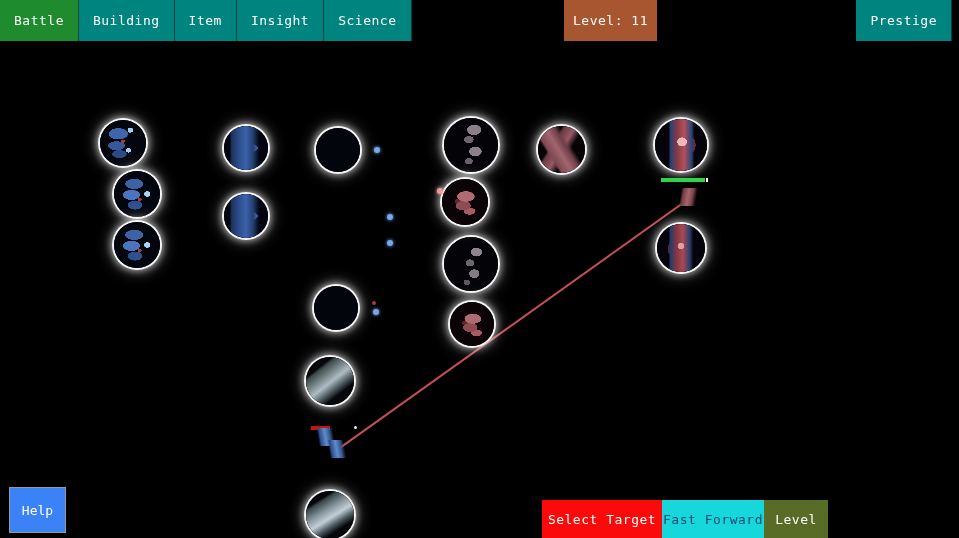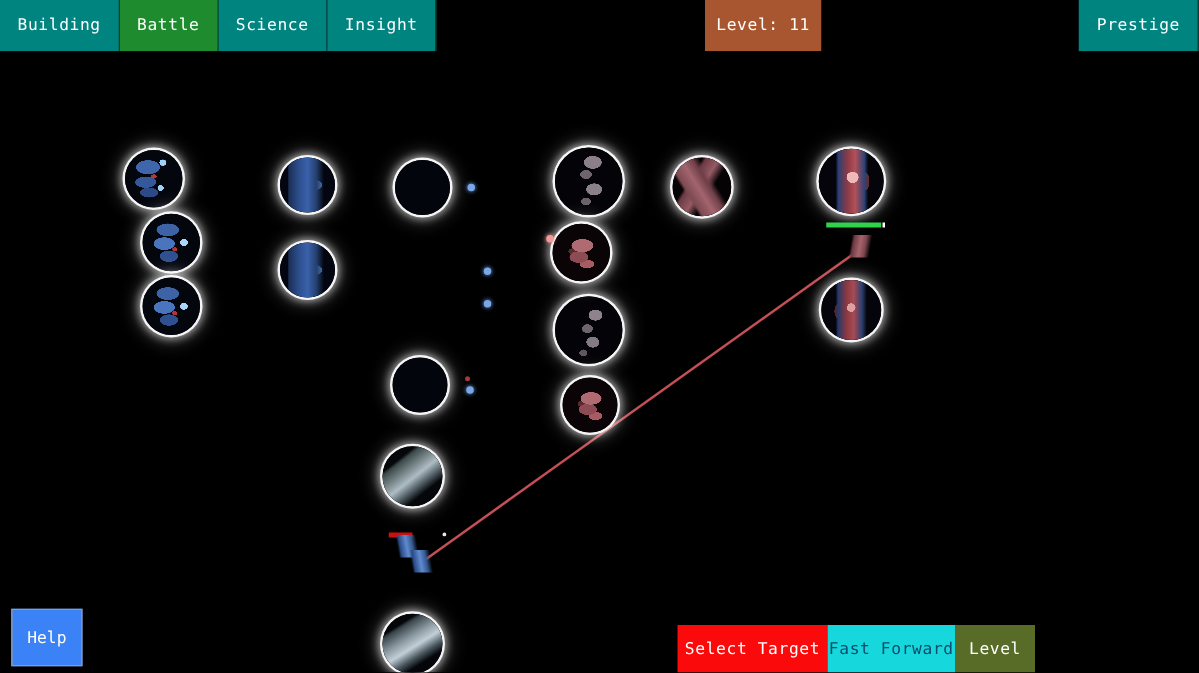--- a/index.html
+++ b/index.html
@@ -47,21 +47,21 @@
     display: flex;
     align-items: center;
     justify-content: center;
     color: #ffffff;
     font-size: 13px;
     letter-spacing: 0.5px;
     box-sizing: border-box;
   }
   #nav-right {
     position: absolute;
-    right: 0; top: 0;
+    right: 7px; top: 0;
     height: 41px;
     display: flex;
   }
 
   
   #battlefield {
     position: absolute;
     left: 0; top: 41px;
     width: 959px; height: 497px;
     background: #000000;
@@ -244,31 +244,34 @@
     white-space: nowrap;
     cursor: pointer;
     box-sizing: border-box;
   }
 </style>
 </head>
 <body>
 
 <div id="top-nav">
   <div id="nav-left">
+      <div class="nav-tab active" style="background: rgb(30, 140, 46);">
+        <span>Battle</span>
+      </div>
       <div class="nav-tab" style="background: rgb(0, 132, 128);">
         <span>Building</span>
       </div>
-      <div class="nav-tab active" style="background: rgb(30, 140, 46);">
-        <span>Battle</span>
+      <div class="nav-tab" style="background: rgb(0, 132, 128);">
+        <span>Item</span>
+      </div>
+      <div class="nav-tab" style="background: rgb(0, 132, 128);">
+        <span>Insight</span>
       </div>
       <div class="nav-tab" style="background: rgb(0, 132, 128);">
         <span>Science</span>
-      </div>
-      <div class="nav-tab" style="background: rgb(0, 132, 128);">
-        <span>Insight</span>
       </div>
     </div>
 </div>
 <div id="level-badge" style="background: rgb(168, 86, 47);">
   <span>Level: 11</span>
 </div>
 <div id="nav-right">
     <div class="nav-tab" style="background: rgb(0, 132, 128);">
       <span>Prestige</span>
     </div>

